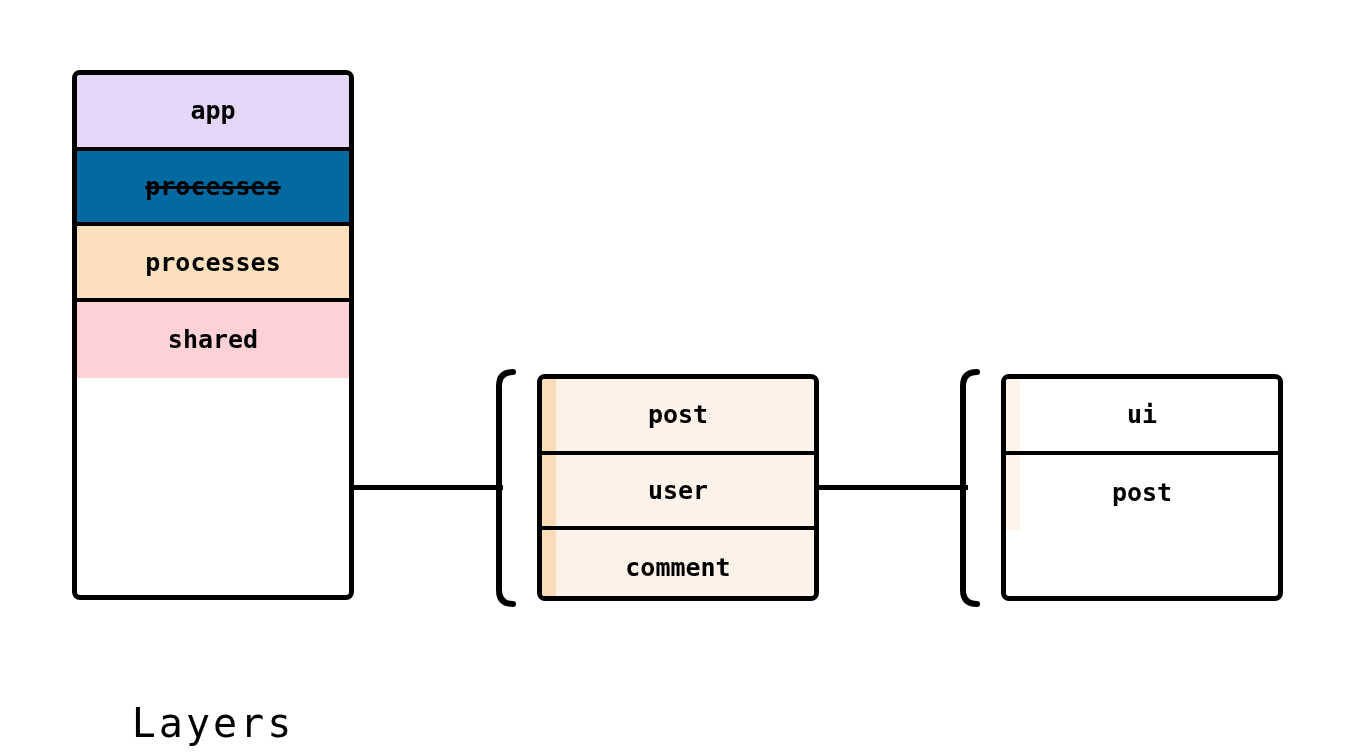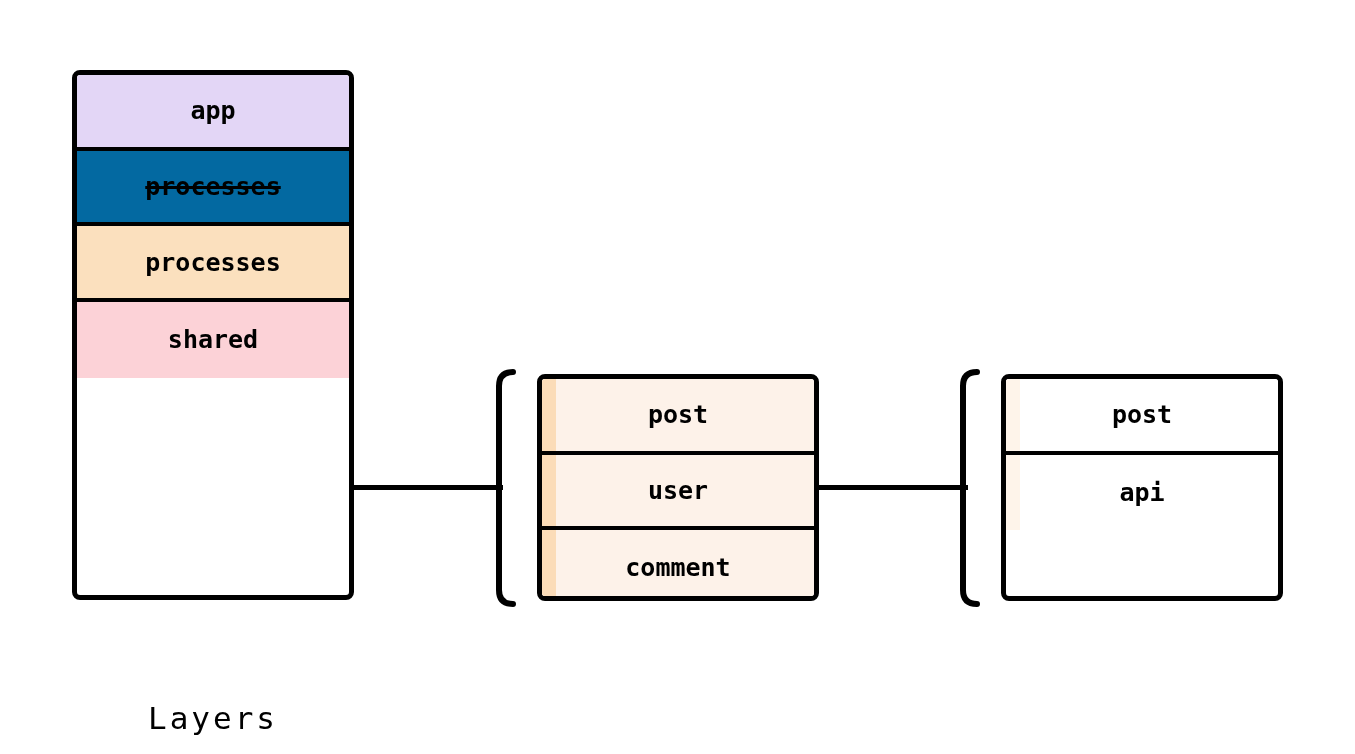--- a/index.html
+++ b/index.html
@@ -23,21 +23,21 @@
   
   .group {
     position: absolute;
   }
   .group-caption {
     position: absolute;
     top: 630px;
     width: 100%;
     text-align: center;
     font-family: "DejaVu Sans Mono", "Liberation Mono", monospace;
-    font-size: 31px;
+    font-size: 40px;
     font-weight: 400;
     letter-spacing: 3px;
     color: #000000;
     white-space: nowrap;
   }
 
   
   .stack {
     position: absolute;
     box-sizing: border-box;
@@ -199,28 +199,28 @@
 
   <div class="connector" id="connector-slices-segments"></div>
 
   <svg class="bracket" id="bracket-segments" viewBox="0 0 22 238">
     <path d="M 19 3 Q 5 3 5 17 L 5 221 Q 5 235 19 235" fill="none" stroke="#000000" stroke-width="6" stroke-linecap="round"></path>
   </svg>
 
   <div class="group" id="segments-group">
     <div class="stack" id="segments-stack">
 
+      <div class="row" style="background:#FFFFFF">
+        <span class="accent" style="background:#FEF4EA"></span>
+        <span class="row-label">ui</span>
+      </div>
 
       <div class="row" style="background:#FFFFFF">
         <span class="accent" style="background:#FEF4EA"></span>
         <span class="row-label">post</span>
       </div>
 
-      <div class="row" style="background:#FFFFFF">
-        <span class="accent" style="background:#FEF4EA"></span>
-        <span class="row-label">api</span>
-      </div>
 
     </div>
 
   </div>
 
 </div>
 
 </body></html>

